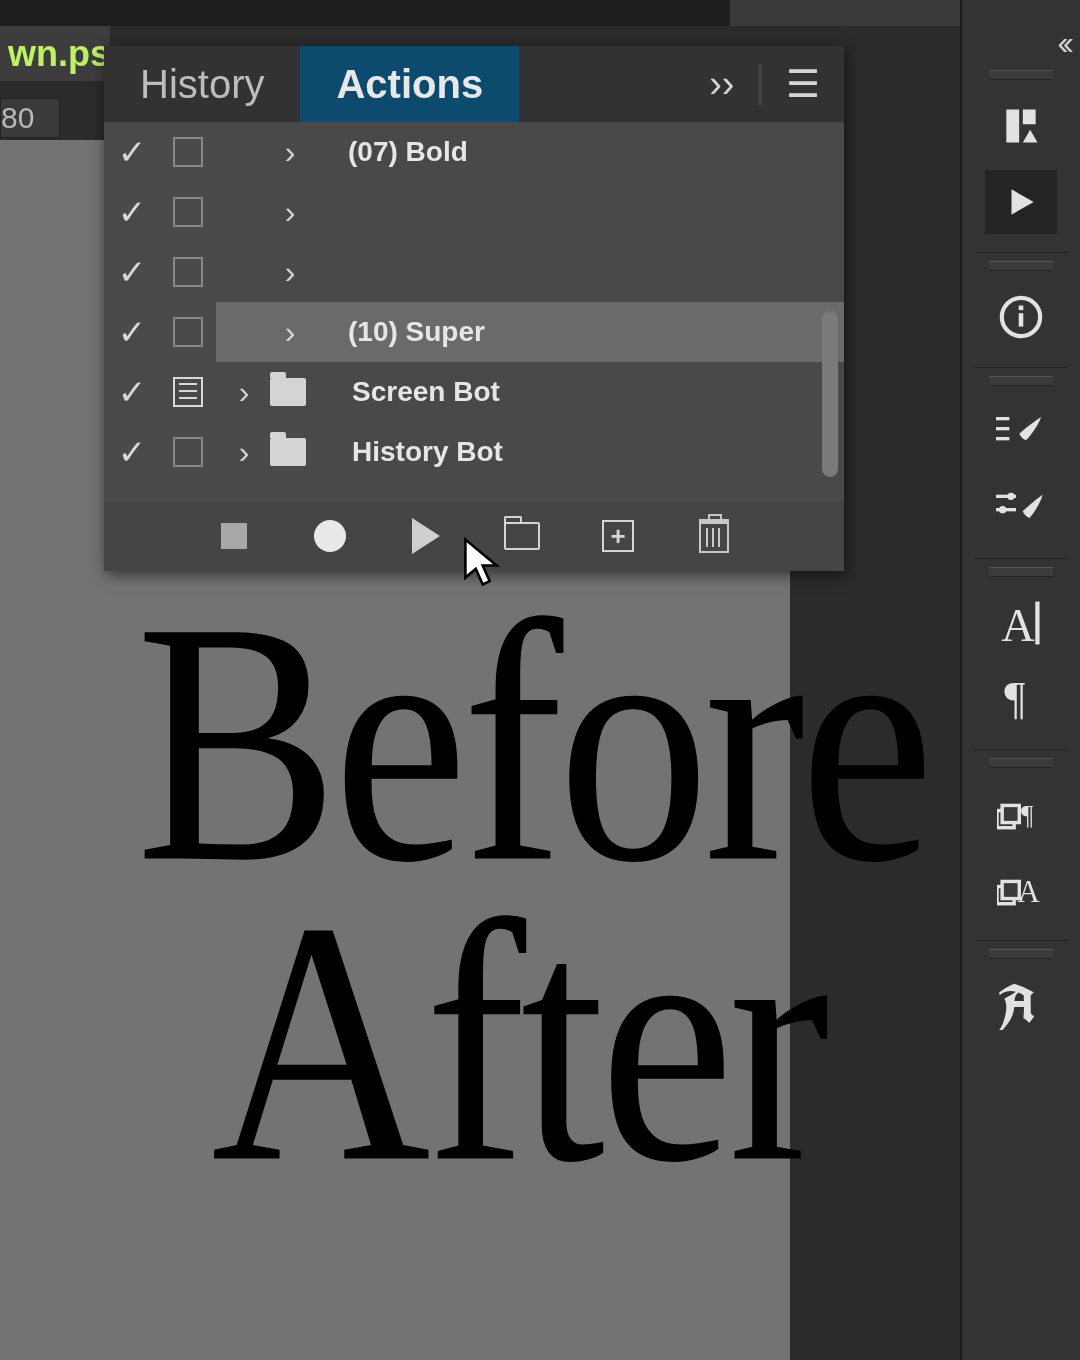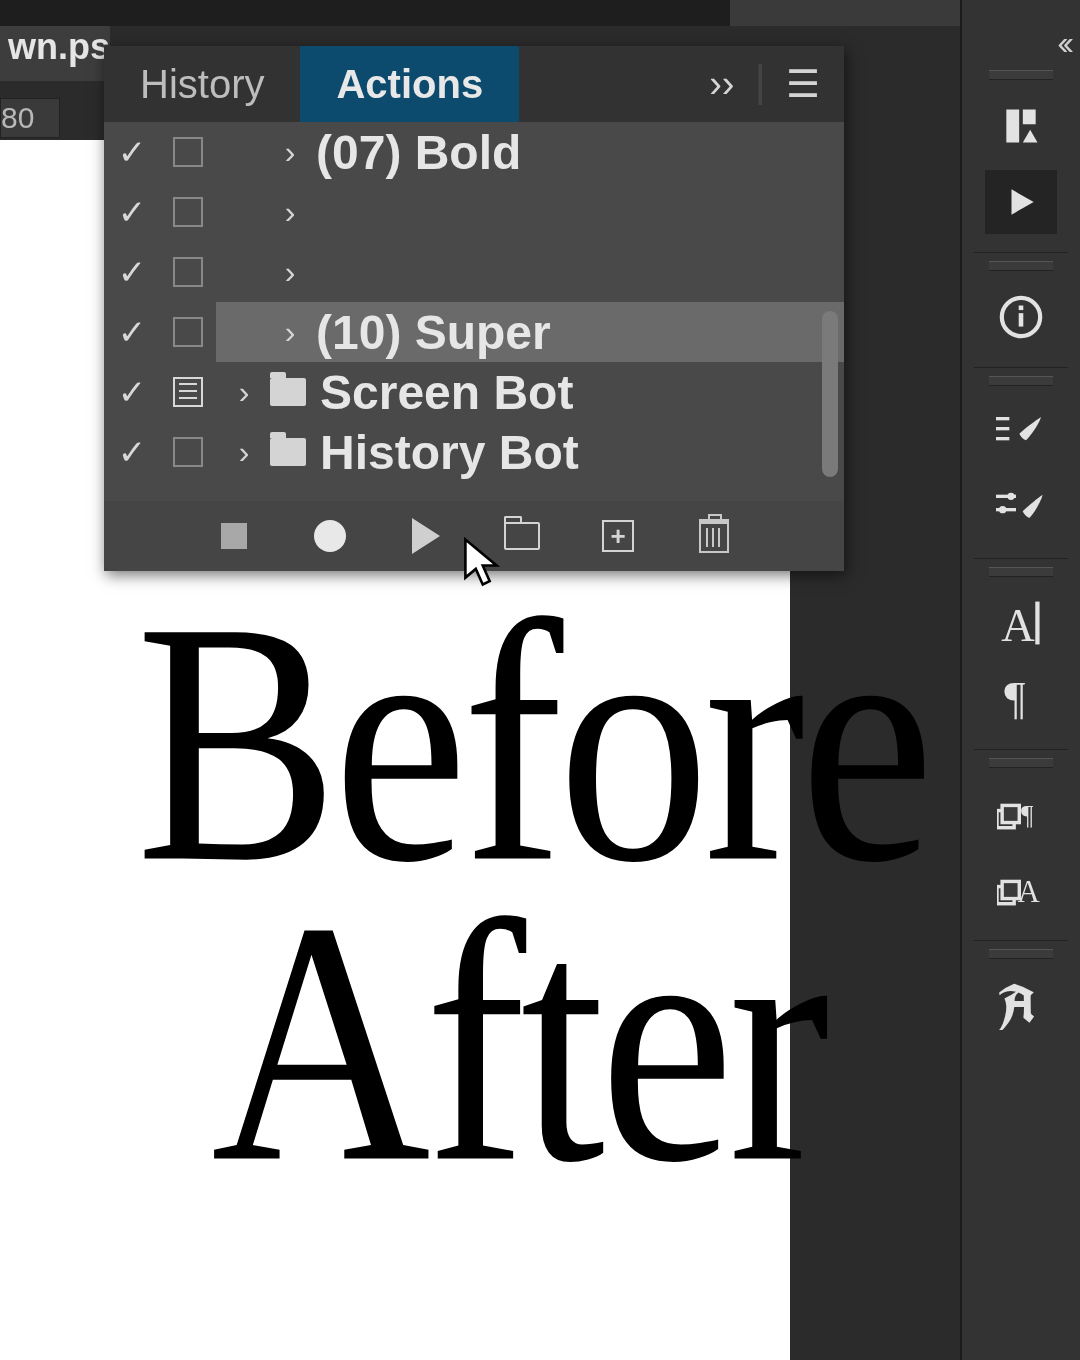--- a/index.html
+++ b/index.html
@@ -1,25 +1,25 @@
 <!DOCTYPE html>
 <html><head>
 <meta charset="utf-8">
 <style>
   * { box-sizing: border-box; margin: 0; padding: 0; }
   body { width: 1080px; height: 1360px; background: #2b2b2b; font-family: Arial, Helvetica, sans-serif; overflow: hidden; position: relative; }
 
   .top-strip { position: absolute; top: 0; left: 0; right: 0; height: 26px; background: #3a3a3a; }
   .top-strip-dark { position: absolute; top: 0; left: 0; width: 730px; height: 26px; background: #1e1e1e; }
 
-  .file-tab { position: absolute; top: 26px; left: 0; width: 110px; height: 55px; background: #3d3d3d; display: flex; align-items: flex-start; justify-content: flex-start; padding-left: 8px; font-size: 36px; font-weight: bold; color: #e5e5e5; overflow: hidden; }
+  .file-tab { position: absolute; top: 26px; left: 0; width: 110px; height: 55px; background: #3d3d3d; display: flex; align-items: center; justify-content: flex-start; padding-left: 8px; font-size: 36px; font-weight: bold; color: #bef264; overflow: hidden; }
 
   .ruler-frag { position: absolute; top: 98px; left: 0; width: 60px; height: 40px; background: #3a3a3a; display: flex; align-items: center; justify-content: flex-start; font-size: 30px; color: #b8b8b8; border: 1px solid #222; }
 
-  .canvas-area { position: absolute; top: 140px; left: 0; width: 790px; bottom: 0; background: #ffffff; }
+  .canvas-area { position: absolute; top: 140px; left: 0; width: 790px; bottom: 0; background: #737373; }
   .canvas-text { position: absolute; font-family: Georgia, 'Times New Roman', serif; font-weight: 400; color: #000; line-height: 0.92; }
   .canvas-text.before { left: 115px; top: 455px; font-size: 320px; transform: scaleX(0.95) scaleY(1.08); letter-spacing: -6px; }
   .canvas-text.after { left: 195px; top: 755px; font-size: 320px; transform: scaleX(0.95) scaleY(1.08); letter-spacing: -6px; }
 
   .panel { position: absolute; top: 46px; left: 104px; width: 740px; height: 525px; background: #494949; box-shadow: 2px 4px 14px rgba(0,0,0,0.55); display: flex; flex-direction: column; }
   .panel-tabs { height: 76px; display: flex; align-items: stretch; position: relative; background: #323232; }
   .tab { display: flex; align-items: center; justify-content: flex-end; padding: 0 36px; font-size: 40px; color: #bdbdbd; cursor: pointer; }
   .tab.active { background: #0c4a6e; color: #e8e8e8; font-weight: bold; }
   .panel-tabs-controls { margin-left: auto; display: flex; align-items: center; gap: 20px; padding-right: 24px; }
   .tabs-icon { color: #d4d4d4; font-size: 38px; cursor: pointer; }
@@ -34,21 +34,21 @@
   .dialog-icon::before { content: ''; position: absolute; top: 4px; left: 4px; right: 4px; height: 2px; background: #d8d8d8; }
   .dialog-icon::after { content: ''; position: absolute; top: 11px; left: 4px; right: 4px; height: 2px; background: #d8d8d8; box-shadow: 0 7px 0 #d8d8d8; }
 
   .row-body { flex: 1; display: flex; align-items: center; height: 100%; gap: 14px; }
   .row-body.level1 { padding-left: 62px; }
   .row-body.level0 { padding-left: 16px; }
   .row-body.selected { background: #6a6a6a; }
   .caret { width: 24px; text-align: center; color: #d4d4d4; font-size: 32px; }
   .folder { width: 36px; height: 28px; background: #d4d4d4; position: relative; border-radius: 2px; }
   .folder::before { content: ''; position: absolute; top: -6px; left: 0; width: 16px; height: 6px; background: #d4d4d4; border-radius: 2px 2px 0 0; }
-  .action-label { font-size: 48px; color: #e6e6e6; font-weight: bold; }
+  .action-label { font-size: 28px; color: #e6e6e6; font-weight: bold; margin-left: 32px; }
 
   .scrollbar { position: absolute; right: 6px; top: 189px; width: 16px; height: 166px; background: #7a7a7a; border-radius: 8px; }
 
   .panel-footer { height: 70px; background: #454545; display: flex; align-items: center; justify-content: center; gap: 46px; }
   .footer-btn { width: 50px; height: 50px; display: flex; align-items: center; justify-content: center; cursor: pointer; }
   .stop-sq { width: 26px; height: 26px; background: #a8a8a8; }
   .rec-circ { width: 32px; height: 32px; border-radius: 50%; background: #e8e8e8; }
   .play-tri { width: 0; height: 0; border-left: 28px solid #cfcfcf; border-top: 18px solid transparent; border-bottom: 18px solid transparent; }
   .folder-ico { width: 36px; height: 28px; background: transparent; border: 2.5px solid #d4d4d4; position: relative; border-radius: 2px; }
   .folder-ico::before { content: ''; position: absolute; top: -8px; left: -2.5px; width: 14px; height: 6px; border: 2.5px solid #d4d4d4; border-bottom: none; border-radius: 2px 2px 0 0; }

